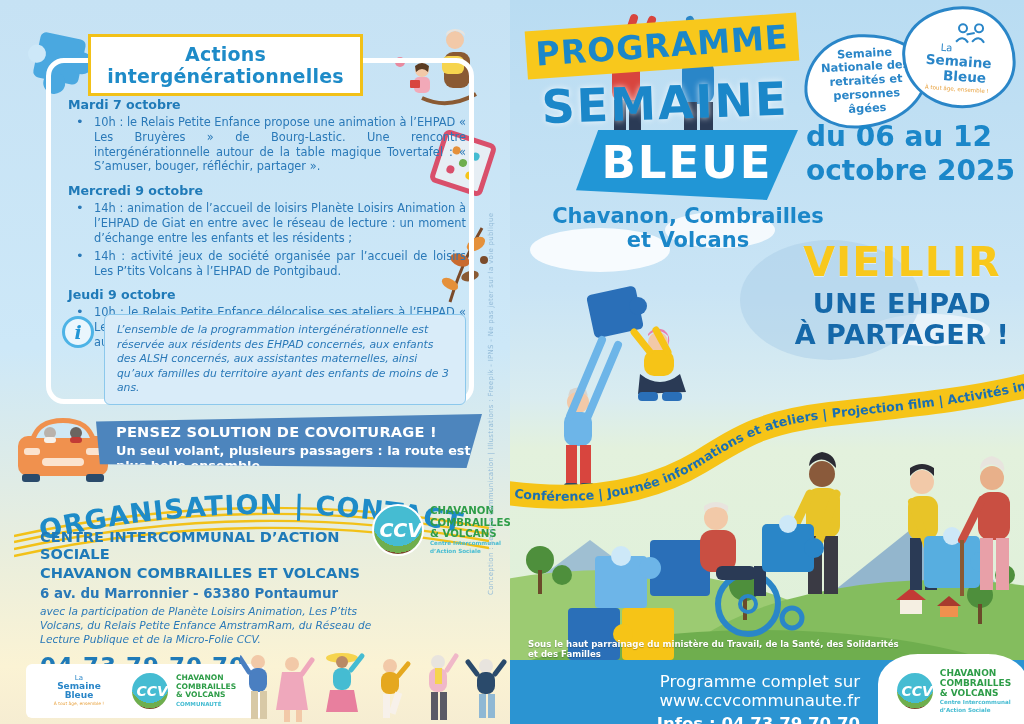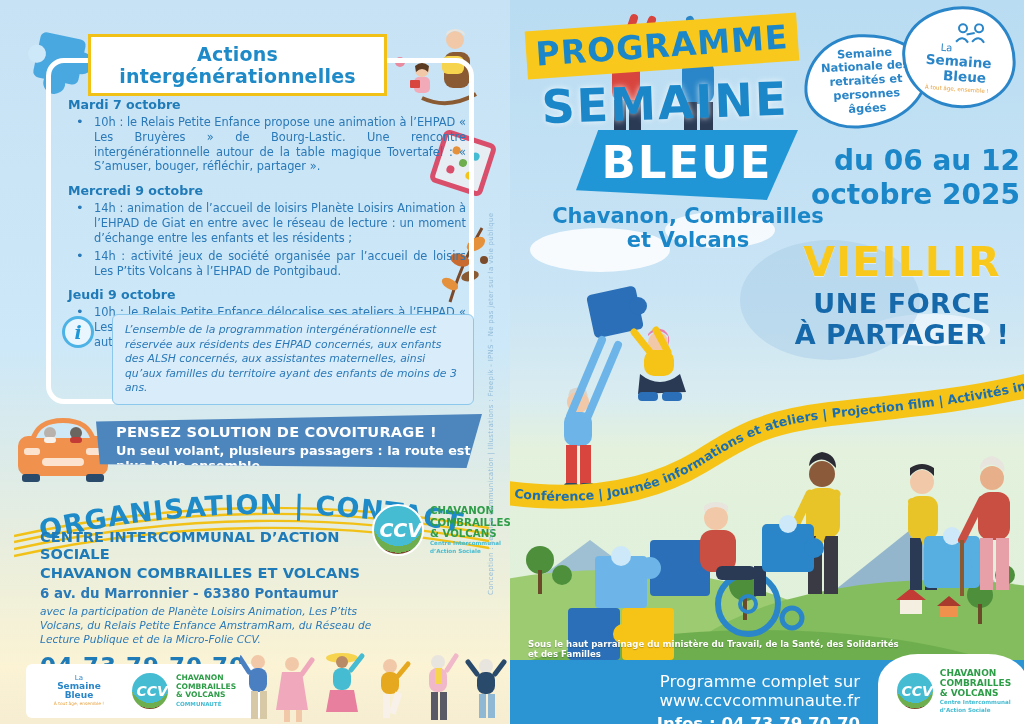--- a/index.html
+++ b/index.html
@@ -5,29 +5,29 @@
   * { box-sizing: border-box; margin: 0; padding: 0; }
   html,body { width:1024px; height:724px; }
   body { font-family:"DejaVu Sans","Liberation Sans",sans-serif; position:relative; overflow:hidden; }
   .sheet { position:absolute; left:0; top:0; width:1024px; height:724px; background:#cfe7f7; }
 
   
   .left-page { position:absolute; left:0; top:0; width:510px; height:724px;
     background:linear-gradient(180deg,#c6e2f4 0%,#cde8f8 48%,#e9eedd 76%,#fbf3d4 92%,#f6edd2 100%); }
   .frame { position:absolute; left:46px; top:58px; width:428px; height:346px;
     border:5px solid #ffffff; border-radius:18px; }
-  .title-box { position:absolute; left:88px; top:34px; width:299px; background:#ffffff;
+  .title-box { position:absolute; left:88px; top:34px; width:275px; background:#ffffff;
     border:3px solid #f2c118; padding:6px 4px; text-align:center; color:#1e8bc8;
     font-weight:700; font-size:19px; letter-spacing:.2px; }
   .schedule { position:absolute; left:68px; top:88px; width:398px; color:#2a79b8; font-size:11.4px; }
   .day { font-weight:700; font-size:12.6px; color:#1f7ab8; margin:9px 0 3px 0; }
   .bullets { list-style:none; }
   .bullets li { position:relative; padding-left:26px; margin-bottom:3px; text-align:justify; line-height:1.3; }
   .bullets li::before { content:"•"; position:absolute; left:8px; top:-1px; font-size:13px; }
-  .notice-box { position:absolute; left:112px; top:314px; width:362px; background:#d9ecf9;
+  .notice-box { position:absolute; left:104px; top:314px; width:362px; background:#d9ecf9;
     border:1px solid #8cc8ec; border-radius:6px; padding:8px 12px; font-style:italic;
     font-size:10.8px; color:#2a79b8; line-height:1.35; }
   .info-icon { position:absolute; left:62px; top:316px; width:32px; height:32px; border-radius:50%;
     border:3px solid #4db3e6; background:#eaf6fd; color:#2196d6; font-weight:700; font-size:19px;
     font-style:italic; text-align:center; line-height:27px; font-family:"DejaVu Serif",serif; }
   .carpool { position:absolute; left:96px; top:414px; width:386px; height:54px; background:#4d85bd;
     color:#ffffff; padding:9px 10px 0 20px;
     clip-path:polygon(0% 14%, 100% 0%, 96% 100%, 1% 93%); }
   .carpool .cp1 { font-weight:700; font-size:14.6px; letter-spacing:.2px; }
   .carpool .cp2 { font-weight:600; font-size:12.8px; margin-top:3px; }
@@ -76,21 +76,21 @@
   .badge { position:absolute; background:#ffffff; border:3px solid #2a86c8; color:#2a86c8;
     display:flex; flex-direction:column; align-items:center; justify-content:center; text-align:center; }
   .badge-nat { left:294px; top:34px; width:124px; height:94px; font-weight:700; font-size:11.4px;
     line-height:1.2; border-radius:46% 54% 58% 42% / 58% 44% 56% 42%; transform:rotate(-3deg); padding:6px; }
   .badge-logo { left:392px; top:6px; width:114px; height:102px;
     border-radius:55% 45% 48% 52% / 48% 55% 45% 52%; transform:rotate(4deg); padding:4px; }
   .badge-logo .la { font-size:10px; line-height:1; margin-right:26px; }
   .badge-logo .sem { font-weight:700; font-size:13.6px; line-height:1.05; }
   .badge-logo .ble { font-weight:700; font-size:13.6px; line-height:1.05; margin-left:14px; }
   .badge-logo .tag { font-size:5.6px; color:#e8a13d; margin-top:3px; }
-  .dates { position:absolute; left:296px; top:144px; width:214px; text-align:right; color:#1b87c9;
+  .dates { position:absolute; left:296px; top:120px; width:214px; text-align:left; color:#1b87c9;
     font-weight:800; font-size:28px; line-height:1.2; }
   .slogan { position:absolute; left:272px; top:238px; width:240px; text-align:center; }
   .slogan .s1 { color:#f8c81c; font-weight:800; font-size:41px; letter-spacing:1px;
     text-shadow:0 1px 0 rgba(255,255,255,.5); }
   .slogan .s2 { color:#1568a9; font-weight:800; font-size:27px; letter-spacing:.5px; margin-top:2px; }
   .slogan .s3 { color:#1568a9; font-weight:800; font-size:27px; letter-spacing:.5px; }
   .patronage { position:absolute; left:18px; top:639px; width:380px; color:#ffffff; font-weight:700;
     font-size:8.6px; text-shadow:0 1px 1px rgba(0,0,0,.25); }
   .footer-bar { position:absolute; left:0; top:660px; width:514px; height:64px; background:#2b94d2; }
   .footer-text { position:absolute; left:20px; top:672px; width:330px; text-align:right; color:#ffffff; }
@@ -468,21 +468,21 @@
       <div class="tag">À tout âge, ensemble !</div>
     </div>
 
     <div class="dates">
       <div>du 06 au 12</div>
       <div>octobre 2025</div>
     </div>
 
     <div class="slogan">
       <div class="s1">VIEILLIR</div>
-      <div class="s2">UNE FORCE</div>
+      <div class="s2">UNE EHPAD</div>
       <div class="s3">À PARTAGER !</div>
     </div>
 
     <div class="patronage">Sous le haut parrainage du ministère du Travail, de la Santé, des Solidarités et des Familles</div>
 
     <div class="footer-bar"></div>
     <div class="footer-text">
       <div class="f1">Programme complet sur www.ccvcommunaute.fr</div>
       <div class="f2">Infos : 04 73 79 70 70</div>
     </div>

